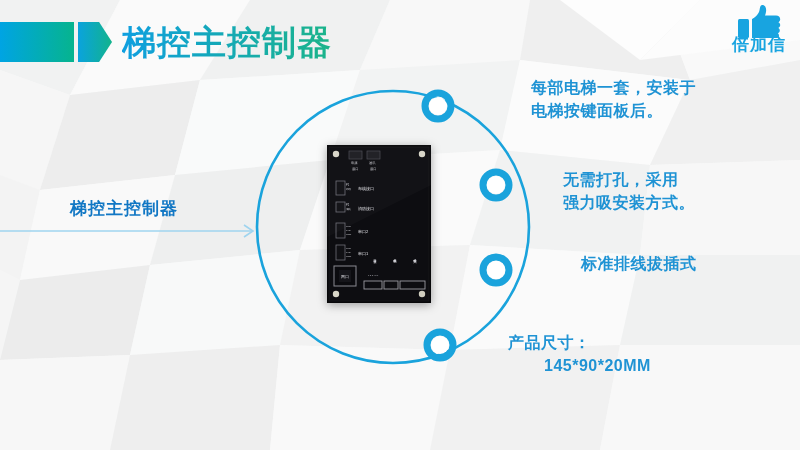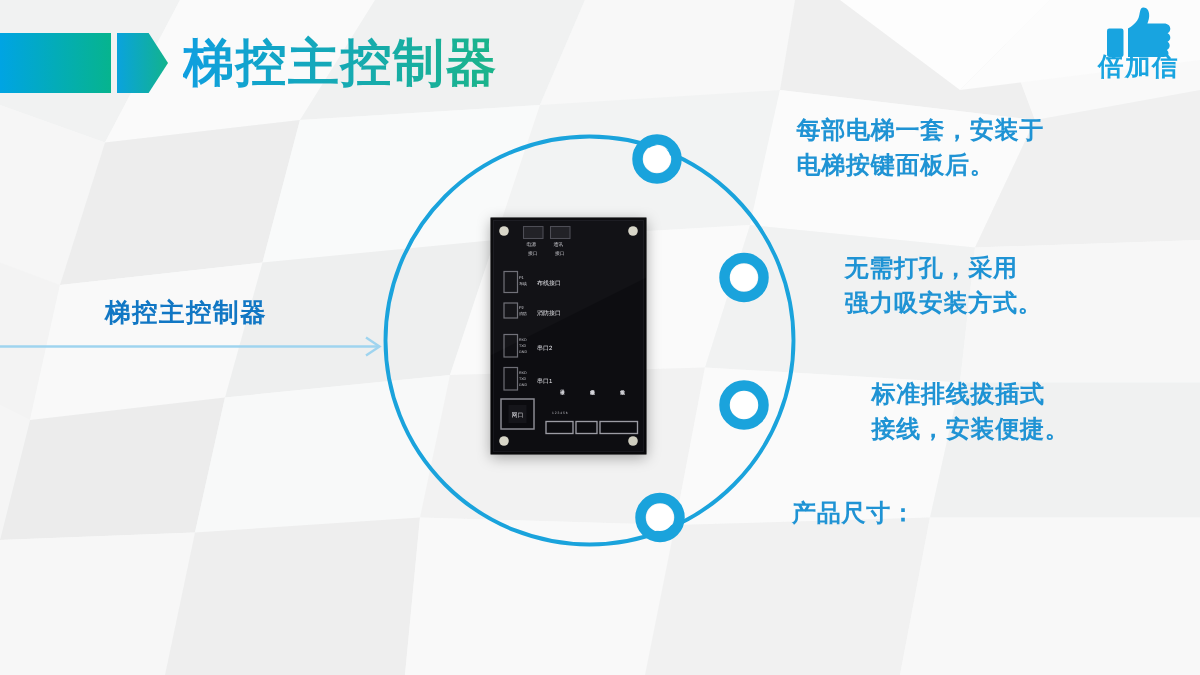--- a/index.html
+++ b/index.html
@@ -64,21 +64,21 @@
 
   
   .note{
     position:absolute;color:#1f93d4;font-weight:bold;
     font-size:16px;line-height:23px;letter-spacing:.5px;white-space:nowrap;
   }
   .note .l2{display:block;}
   .note-1{left:531px;top:76px;}
   .note-2{left:563px;top:168px;}
   .note-3{left:581px;top:252px;}
-  .note-4{left:508px;top:331px;margin-left:20px;}
+  .note-4{left:508px;top:331px;}
   .note-4 .l2{margin-left:36px;}
 </style>
 </head>
 <body>
 
 <div id="stage">
 
   <svg id="bg" viewBox="0 0 800 450" preserveAspectRatio="none">
     <rect x="0" y="0" width="800" height="450" fill="#f7f8f8"></rect>
     <g stroke="none">
@@ -228,19 +228,19 @@
   <div class="note note-1">
     <span>每部电梯一套，安装于</span>
     <span class="l2">电梯按键面板后。</span>
   </div>
   <div class="note note-2">
     <span>无需打孔，采用</span>
     <span class="l2">强力吸安装方式。</span>
   </div>
   <div class="note note-3">
     <span>标准排线拔插式</span>
-    <span class="l2">接线，安装便捷。</span>
   </div>
   <div class="note note-4">
     <span>产品尺寸：</span>
+    <span class="l2">145*90*20MM</span>
   </div>
 
 </div>
 
 </body></html>

